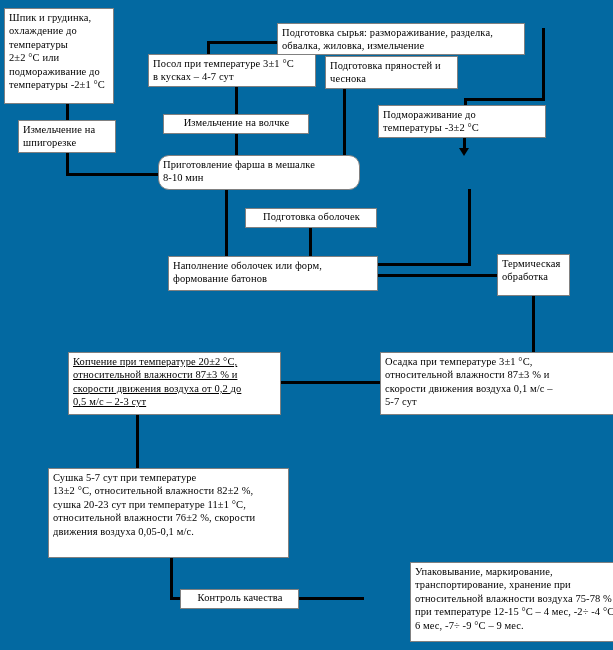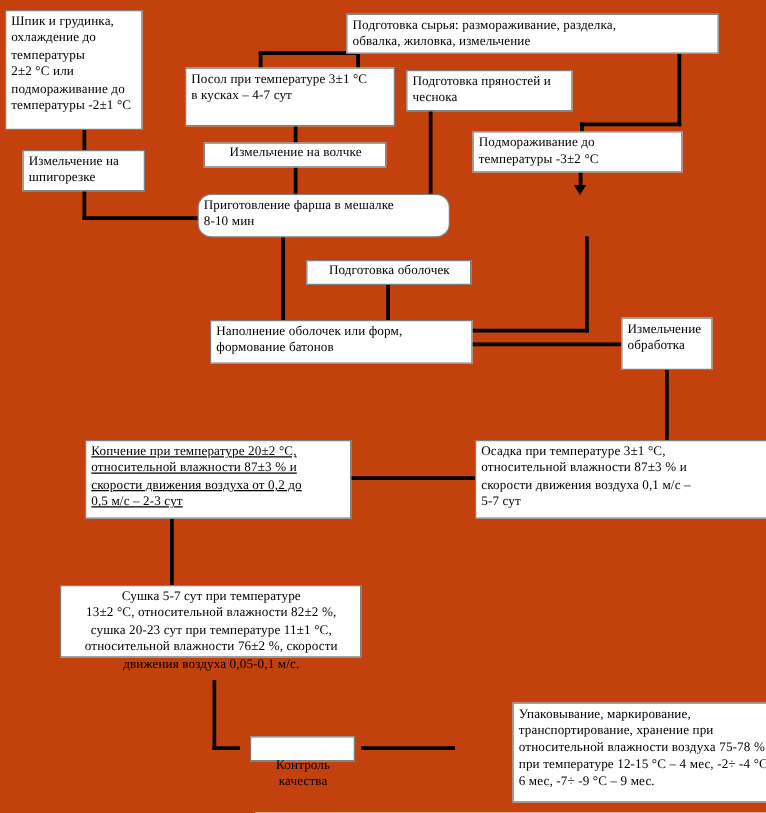--- a/index.html
+++ b/index.html
@@ -4,21 +4,21 @@
 <style>
   html, body {
     margin: 0;
     padding: 0;
     background: #ffffff;
   }
   #page {
     position: relative;
     width: 613px;
     height: 650px;
-    background: #c2410c;
+    background: #0369a1;
     font-family: "Liberation Serif", "DejaVu Serif", serif;
     overflow: hidden;
   }
   .node {
     position: absolute;
     box-sizing: border-box;
     border: 1px solid #808080;
     background: #ffffff;
     color: #000000;
     font-size: 10.5px;
@@ -92,24 +92,24 @@
 
   <div class="conn h" style="left:289px; top:597px; width:75px;"></div>
 
   <div class="node" style="left:4px; top:8px; width:110px; height:96px;">Шпик и грудинка,
 охлаждение до
 температуры
 2±2 °С или
 подмораживание до
 температуры -2±1 °С</div>
 
-  <div class="node" style="left:277px; top:11px; width:298px; height:32px;">Подготовка сырья: размораживание, разделка,
+  <div class="node" style="left:277px; top:23px; width:248px; height:32px;">Подготовка сырья: размораживание, разделка,
 обвалка, жиловка, измельчение</div>
 
-  <div class="node" style="left:148px; top:54px; width:168px; height:47px;">Посол при температуре 3±1 °С
+  <div class="node" style="left:148px; top:54px; width:168px; height:33px;">Посол при температуре 3±1 °С
 в кусках – 4-7 сут</div>
 
   <div class="node" style="left:325px; top:56px; width:133px; height:33px;">Подготовка пряностей и
 чеснока</div>
 
   <div class="node" style="left:163px; top:114px; width:146px; height:20px; padding-top:1px; text-align:center;">Измельчение на волчке</div>
 
   <div class="node" style="left:18px; top:120px; width:98px; height:33px;">Измельчение на
 шпигорезке</div>
 
@@ -118,40 +118,40 @@
 
   <div class="node" style="left:158px; top:155px; width:202px; height:35px;border-radius:11px;">Приготовление фарша в мешалке
 8-10 мин</div>
 
 
   <div class="node" style="left:168px; top:256px; width:210px; height:35px;">Наполнение оболочек или форм,
 формование батонов</div>
 
   <div class="node" style="left:245px; top:208px; width:132px; height:20px; padding-top:1px; text-align:center;">Подготовка оболочек</div>
 
-  <div class="node" style="left:497px; top:254px; width:73px; height:42px;">Измельчение
+  <div class="node" style="left:497px; top:254px; width:73px; height:42px;">Термическая
 обработка</div>
 
   <div class="node" style="left:68px; top:352px; width:213px; height:63px;text-decoration:underline;">Копчение при температуре 20±2 °С,
 относительной влажности 87±3 % и
 скорости движения воздуха от 0,2 до
 0,5 м/с – 2-3 сут</div>
 
   <div class="node" style="left:380px; top:352px; width:252px; height:63px;">Осадка при температуре 3±1 °С,
 относительной влажности 87±3 % и
 скорости движения воздуха 0,1 м/с –
 5-7 сут</div>
 
-  <div class="node" style="left:48px; top:468px; width:241px; height:58px;text-align:center;">Сушка 5-7 сут при температуре
+  <div class="node" style="left:48px; top:468px; width:241px; height:90px;">Сушка 5-7 сут при температуре
 13±2 °С, относительной влажности 82±2 %,
 сушка 20-23 сут при температуре 11±1 °С,
 относительной влажности 76±2 %, скорости
 движения воздуха 0,05-0,1 м/с.</div>
 
-  <div class="node" style="left:200px; top:589px; width:84px; height:20px; padding-top:16px; text-align:center;">Контроль качества</div>
+  <div class="node" style="left:180px; top:589px; width:119px; height:20px; padding-top:1px; text-align:center;">Контроль качества</div>
 
   <div class="node" style="left:362px; top:562px; width:245px; height:80px;margin-left:48px;">Упаковывание, маркирование,
 транспортирование, хранение при
 относительной влажности воздуха 75-78 %
 при температуре 12-15 °С – 4 мес, -2÷ -4 °С –
 6 мес, -7÷ -9 °С – 9 мес.</div>
 
 </div>
 
 </body></html>

